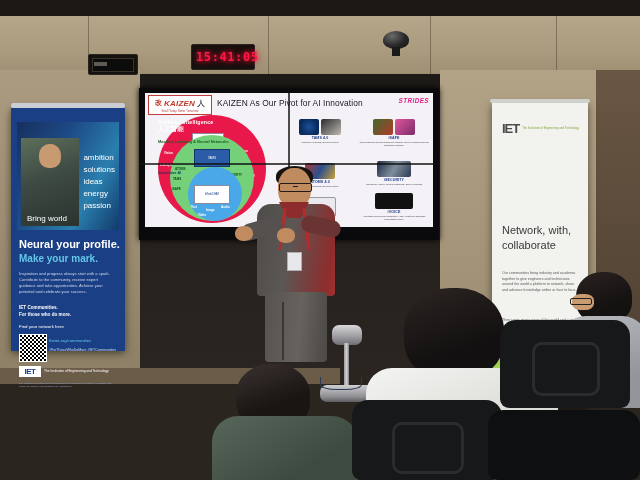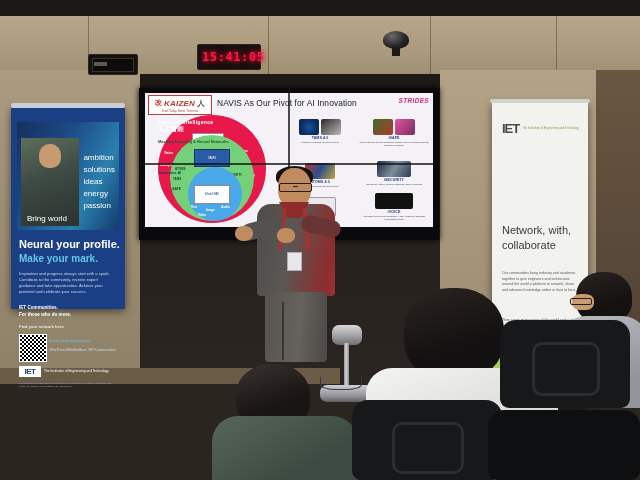--- a/index.html
+++ b/index.html
@@ -52,21 +52,21 @@
   .card-desc{font-size:2.5px;color:#3b3b46;line-height:1.25;margin-top:.5px;}
 
   
   .devbox{position:absolute;background:#14110f;border:1px solid #2a241f;border-radius:2px;}
   .led{position:absolute;color:#ff1744;font-family:"DejaVu Sans Mono",monospace;font-weight:bold;
     text-shadow:0 0 4px #ff1744,0 0 9px #c4001d;letter-spacing:.6px;}
   .dome{position:absolute;width:26px;height:18px;background:radial-gradient(ellipse at 35% 28%,#6a6a6a 0%,#272727 55%,#121212 100%);
     border-radius:50% 50% 46% 46%;}
 
   
-  #banner-left{position:absolute;left:11px;top:108px;width:114px;height:201px;background:#1b3f84;
+  #banner-left{position:absolute;left:11px;top:108px;width:114px;height:243px;background:#1b3f84;
     box-shadow:0 2px 8px rgba(0,0,0,.55);}
   .bl-top{position:absolute;left:0;top:-5px;width:114px;height:5px;background:#c9cdd4;border-radius:2px;}
   .bl-photo{position:absolute;left:6px;top:14px;width:102px;height:108px;
     background:linear-gradient(120deg,#17305e 0%,#1d4a86 35%,#2a7fae 70%,#123a6b 100%);overflow:hidden;}
   .bl-person{position:absolute;left:4px;top:16px;width:58px;height:88px;
     background:linear-gradient(160deg,#5d6f5a 0%,#3e4a44 45%,#2b332f 100%);}
   .bl-head{position:absolute;left:18px;top:6px;width:22px;height:24px;border-radius:48% 48% 42% 42%;background:#c79a72;}
   .bl-kw{position:absolute;right:4px;top:30px;color:#fff;font-size:8px;line-height:12px;text-align:left;}
   .bl-bring{position:absolute;left:10px;top:92px;color:#fff;font-size:8px;}
   .bl-h1{position:absolute;left:8px;top:130px;color:#fff;font-size:11px;font-weight:bold;}
@@ -163,39 +163,39 @@
   <div class="panel-dark" style="left:0;top:74px;width:640px;height:300px;background:linear-gradient(180deg,#1d1a17 0%,#241f1b 30%,#2b2521 100%);"></div>
   <div class="panel-beige" style="left:440px;top:70px;width:200px;height:300px;background:linear-gradient(180deg,#b2a286 0%,#a09madd 100%);background:linear-gradient(180deg,#b2a286 0%,#9b8b70 100%);"></div>
   <div class="panel-beige" style="left:0;top:70px;width:140px;height:300px;background:linear-gradient(180deg,#ab9b80 0%,#8f8167 100%);"></div>
   <div class="panel-dark" style="left:596px;top:70px;width:44px;height:300px;background:linear-gradient(180deg,#6a5743 0%,#4e4032 100%);"></div>
   <div class="skirt"></div>
 
   <div class="devbox" style="left:88px;top:54px;width:48px;height:19px;">
     <div style="position:absolute;left:3px;top:3px;width:40px;height:12px;background:#0d0c0c;border:1px solid #3a332c;"></div>
     <div style="position:absolute;left:5px;top:7px;width:13px;height:4px;background:#5f5a52;"></div>
   </div>
-  <div class="devbox" style="left:197px;top:44px;width:62px;height:24px;">
+  <div class="devbox" style="left:191px;top:44px;width:62px;height:24px;">
     <div class="led" style="left:4px;top:5px;font-size:12px;">15:41:05</div>
   </div>
   <div class="dome" style="left:383px;top:31px;"></div>
   <div class="panel-dark" style="left:392px;top:47px;width:8px;height:9px;background:#1a1a1a;"></div>
 
   <div id="videowall">
     <div id="slide">
 
       <div class="kz-logobox">
         <div class="kz-row">
           <span class="kz-cjk">改</span>
           <span class="kz-word">KAIZEN</span>
           <span class="kz-fig">人</span>
         </div>
         <div class="kz-sub">Small Today, Better Tomorrow</div>
       </div>
 
-      <div class="slide-title">NAVIS As Our Pivot for AI Innovation</div>
+      <div class="slide-title">KAIZEN As Our Pivot for AI Innovation</div>
       <div class="strides">STRIDES</div>
 
       <div class="rings">
         <div class="ring ring-ai"></div>
         <div class="ring-lbl lbl-ai">Artificial Intelligence</div>
         <div class="ring-lbl lbl-cjk">人工智能</div>
         <div class="chip chip-ai">
           <div style="font-size:3.4px;color:#1f3c8c;text-align:center;line-height:9px;">NAVIS</div>
         </div>
         <div class="spoke" style="left:6px;top:36px;">Vision</div>

